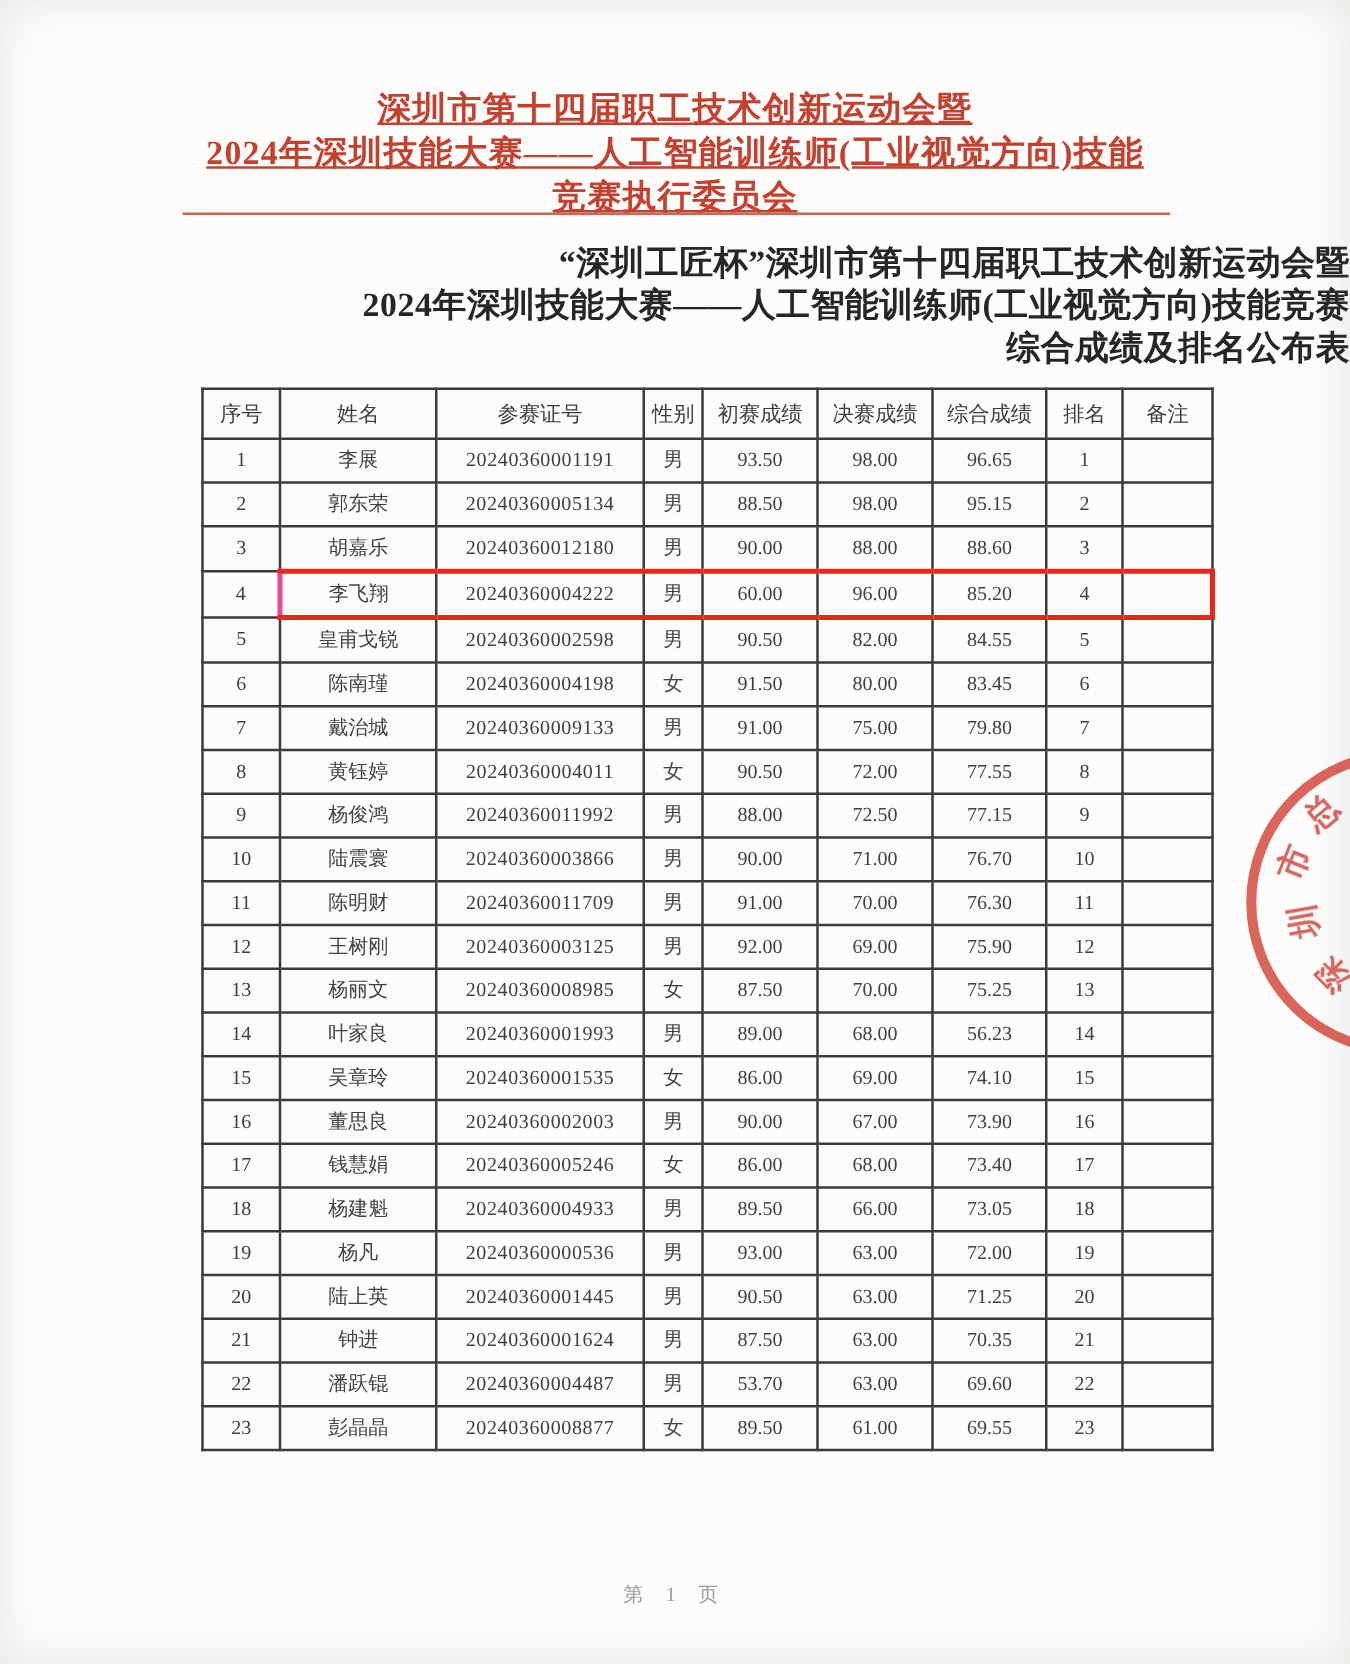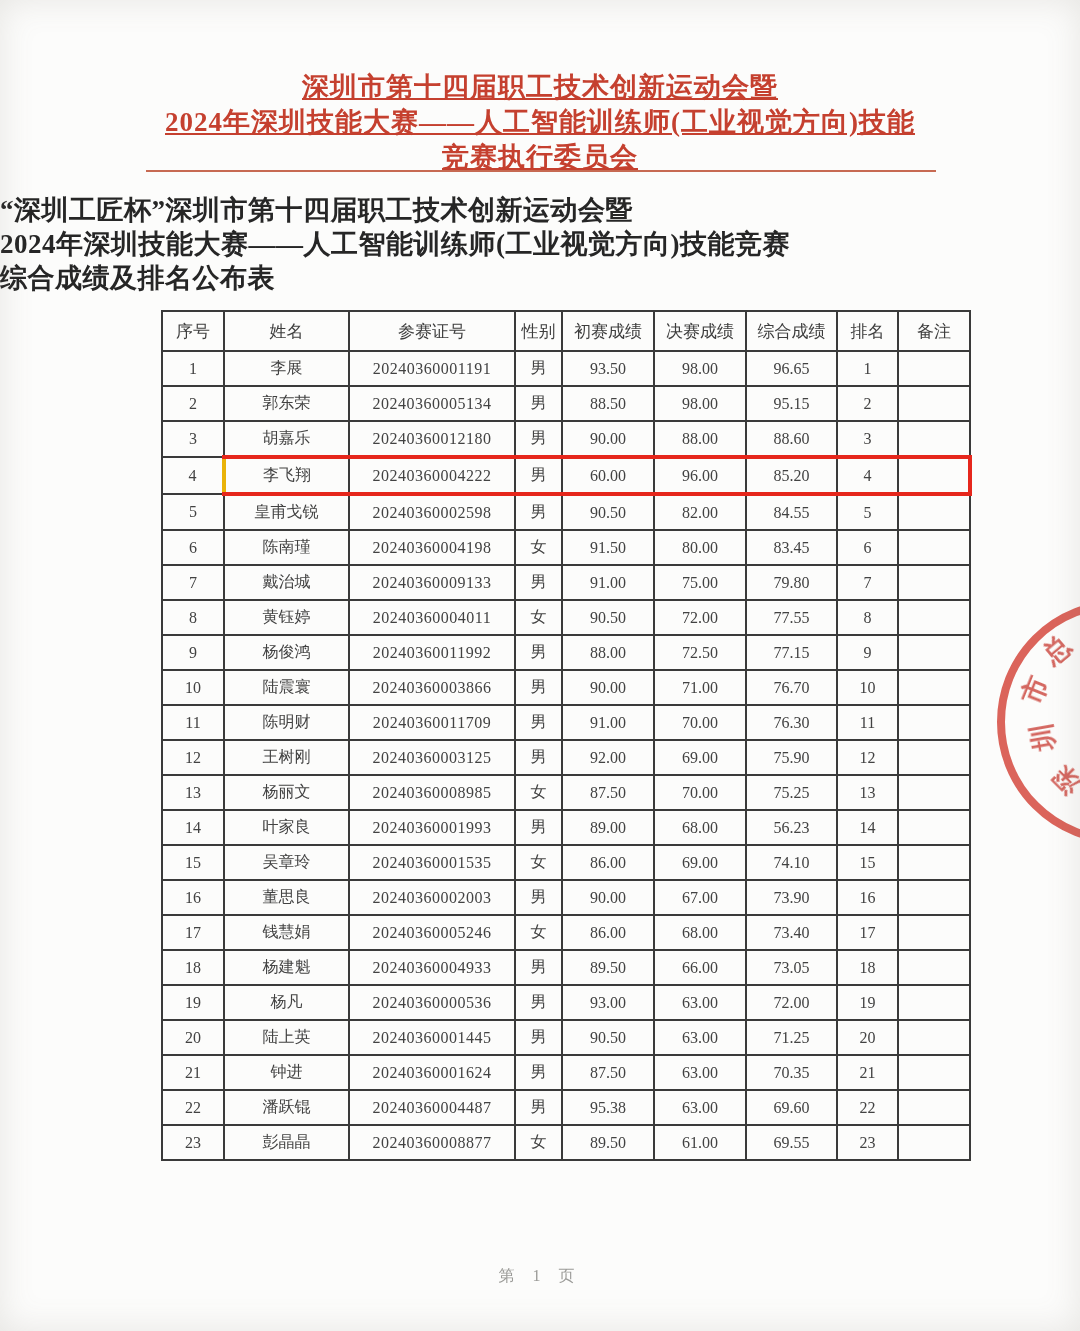--- a/index.html
+++ b/index.html
@@ -20,21 +20,21 @@
     color:#c5402f; letter-spacing:1px;text-decoration:underline;
   }
   .red-rule {
     position:absolute; top:170px; left:146px; width:790px; height:2px;
     background:#c76a52;
   }
 
   
   .doc-title {
     position:absolute; top:193px; left:0; width:100%;
-    text-align:left; font-weight:bold; font-size:27px; line-height:34px;
+    text-align:right; font-weight:bold; font-size:27px; line-height:34px;
     color:#262626; letter-spacing:0.5px;
   }
 
   
   table.results {
     position:absolute; top:310px; left:161px; width:808px;
     border-collapse:collapse; table-layout:fixed;
     font-size:16px; color:#424242;
   }
   .results th, .results td {
@@ -43,21 +43,21 @@
   }
   .results th { height:38px; font-size:17px; color:#3d3d3d; }
   .results td { height:33px; }
   .results td.cell-id { letter-spacing:0.5px; }
 
   
   tr.highlight td { border-top:4px solid #e6271c; border-bottom:4px solid #e6271c; }
   tr.highlight td:first-child {
     border-top:2px solid #3a3a3a; border-bottom:2px solid #3a3a3a;
   }
-  tr.highlight td:nth-child(2) { border-left:4px solid #eab308; }
+  tr.highlight td:nth-child(2) { border-left:4px solid #ec4899; }
   tr.highlight td:last-child  { border-right:4px solid #e6271c; }
 
   
   .stamp-ring {
     position:absolute; left:997px; top:600px; width:244px; height:244px;
     box-sizing:border-box; border:8px solid rgba(211,66,55,0.82);
     border-radius:50%; filter:blur(0.6px);
   }
   .stamp-char {
     position:absolute; width:28px; height:28px; line-height:28px;
@@ -349,21 +349,21 @@
           <td class="cell-final_score">63.00</td>
           <td class="cell-overall_score">70.35</td>
           <td class="cell-rank">21</td>
           <td class="cell-note"></td>
         </tr>
         <tr>
           <td class="cell-seq">22</td>
           <td class="cell-name">潘跃锟</td>
           <td class="cell-id">20240360004487</td>
           <td class="cell-gender">男</td>
-          <td class="cell-prelim_score">95.38</td>
+          <td class="cell-prelim_score">53.70</td>
           <td class="cell-final_score">63.00</td>
           <td class="cell-overall_score">69.60</td>
           <td class="cell-rank">22</td>
           <td class="cell-note"></td>
         </tr>
         <tr>
           <td class="cell-seq">23</td>
           <td class="cell-name">彭晶晶</td>
           <td class="cell-id">20240360008877</td>
           <td class="cell-gender">女</td>

